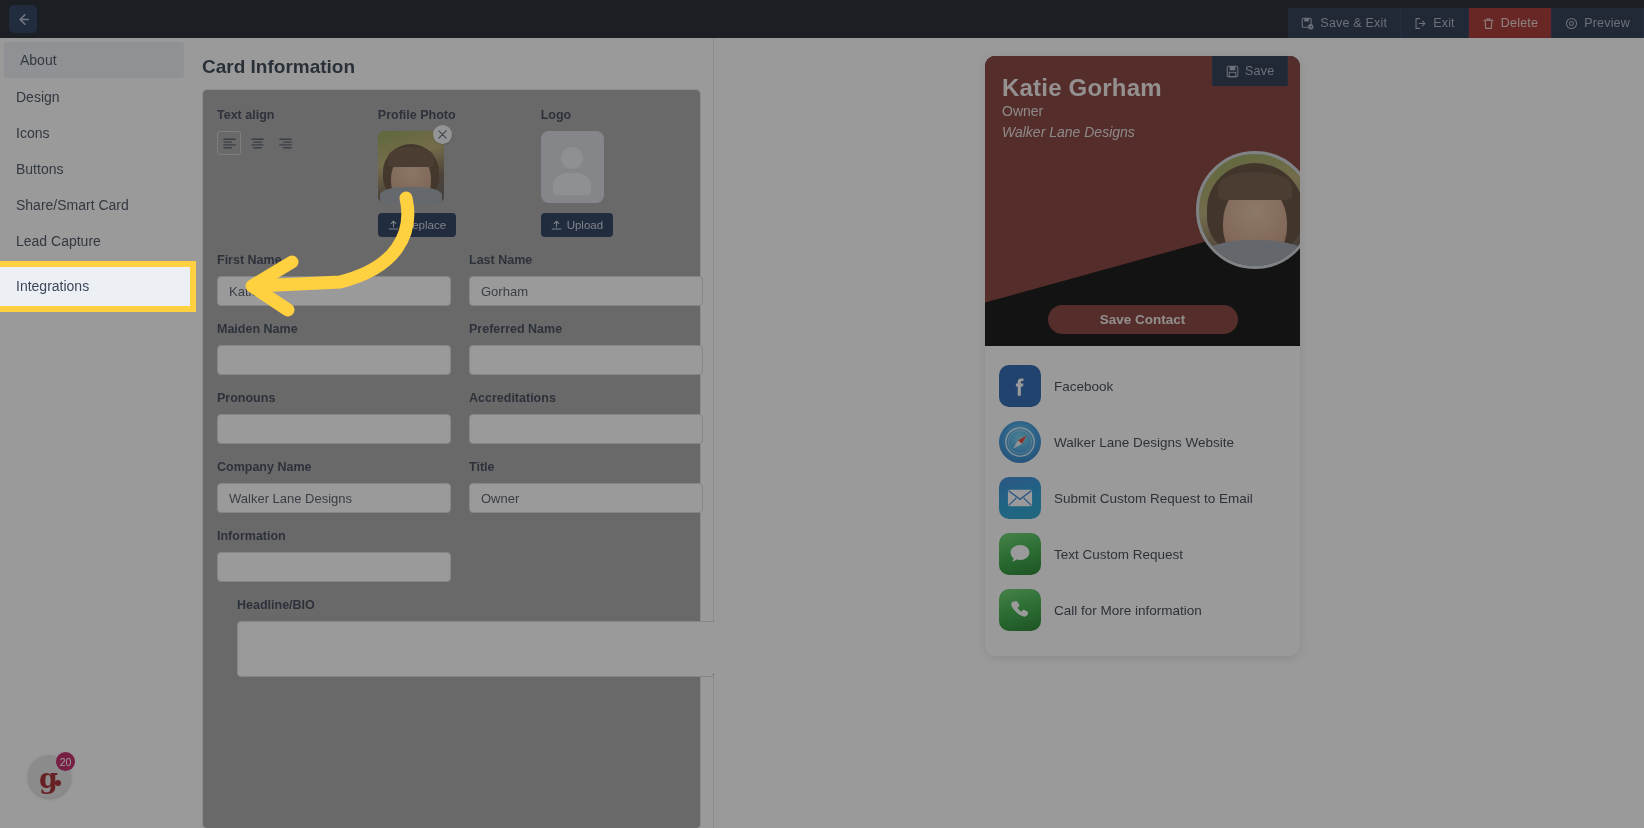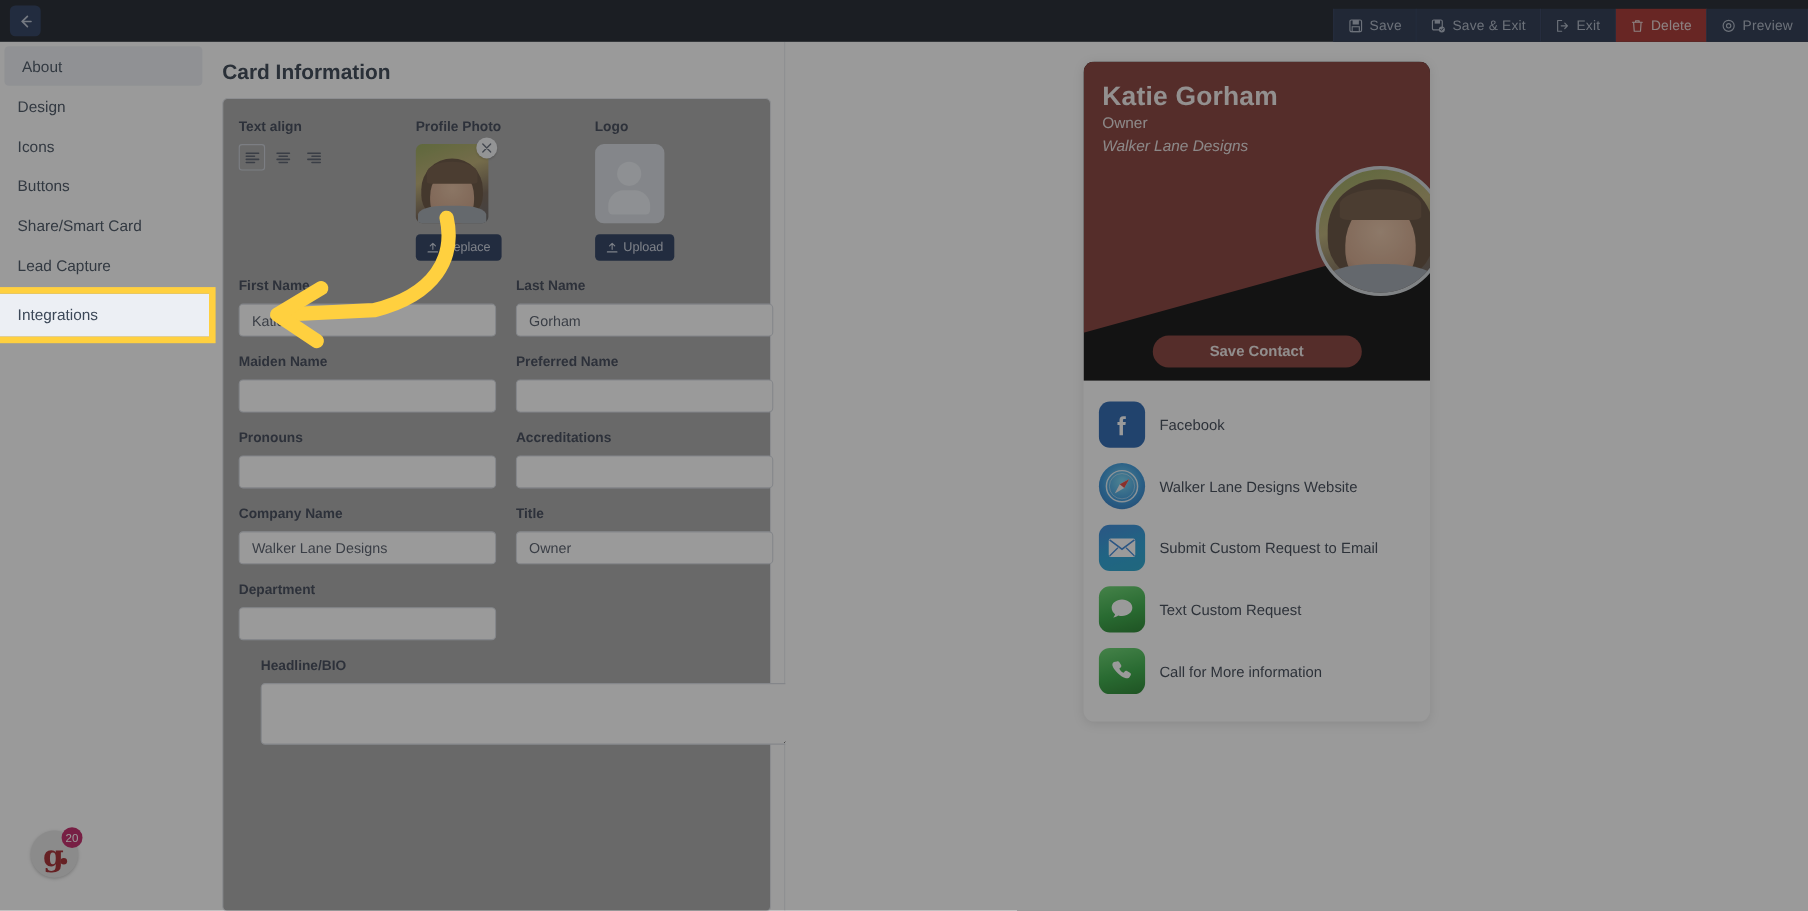--- a/index.html
+++ b/index.html
@@ -29,21 +29,21 @@
     display: flex; align-items: stretch;
   }
   .tb-btn {
     display: flex; align-items: center; gap: 6px;
     padding: 0 13px; height: 30px;
     background: #1b2942; color: #a9b2c2;
     font-size: 12.5px; letter-spacing: .2px;
     border-right: 1px solid #243253;
     cursor: pointer; white-space: nowrap;
   }
-  .tb-btn:first-child { border-left: 1px solid #243253; }
+  .tb-btn:first-child { border-left: 1px solid #243253; margin-top: 48px; }
   .tb-btn.danger { background: #a02420; color: #e6d2d1; }
   .tb-btn svg { display:block; flex: 0 0 auto; }
 
   
   .sidebar {
     position: absolute; left: 0; top: 38px; width: 188px; height: 790px;
     background: #ffffff;
   }
   .side-item {
     height: 36px; display: flex; align-items: center;
@@ -477,21 +477,21 @@
             <input class="finput" value="Walker Lane Designs" style="">
           </div>
           <div class="fcell">
             <div class="f-label">Title</div>
             <input class="finput" value="Owner" style="">
           </div>
         </div>
 
         <div class="frow">
           <div class="fcell">
-            <div class="f-label">Department</div>
+            <div class="f-label">Information</div>
             <input class="finput" value="" style="">
           </div>
         </div>
 
         <div class="frow">
           <div class="fcell full">
             <div class="f-label">Headline/BIO</div>
             <textarea class="ftextarea" placeholder="" style=""></textarea>
           </div>
         </div>

